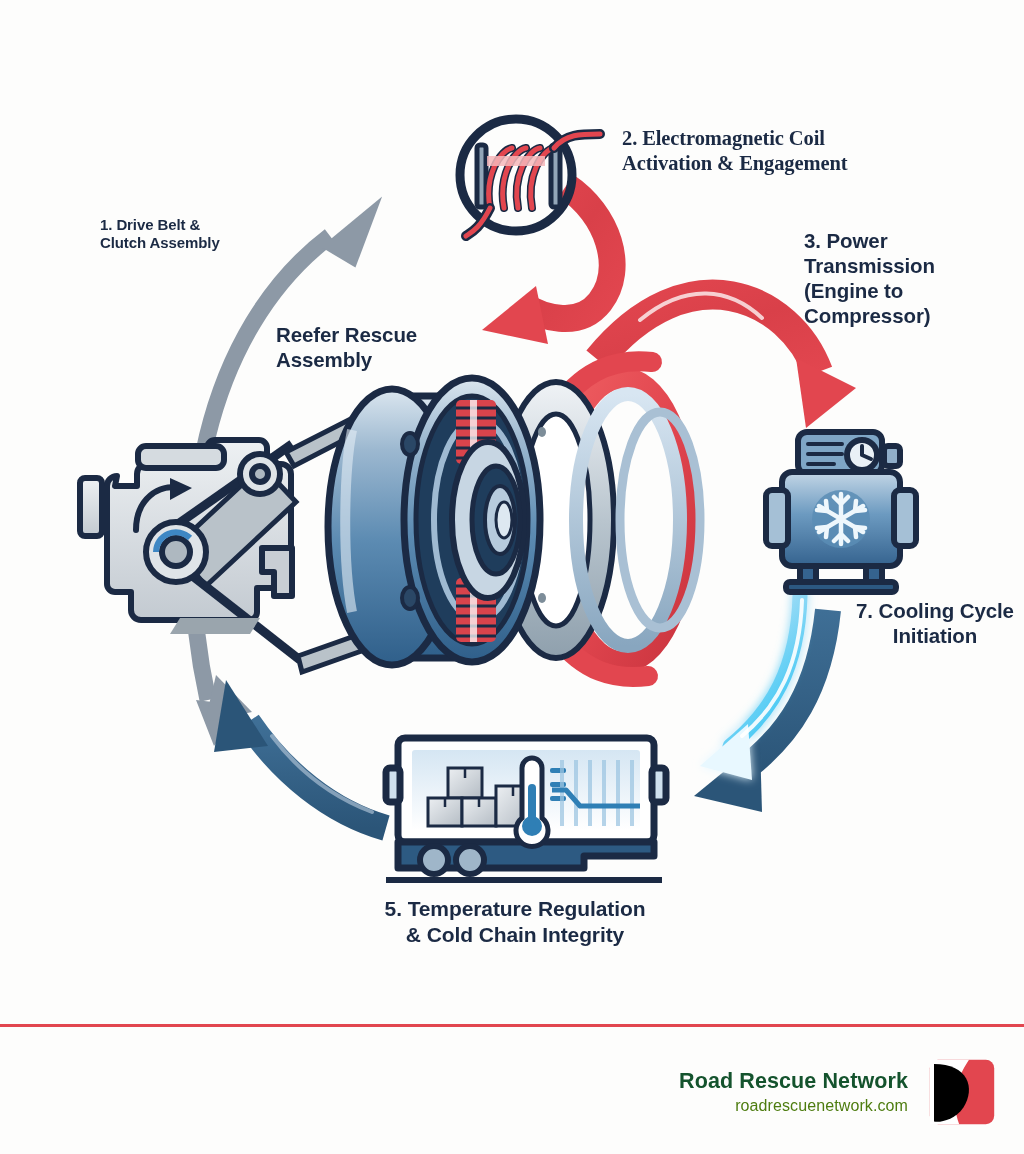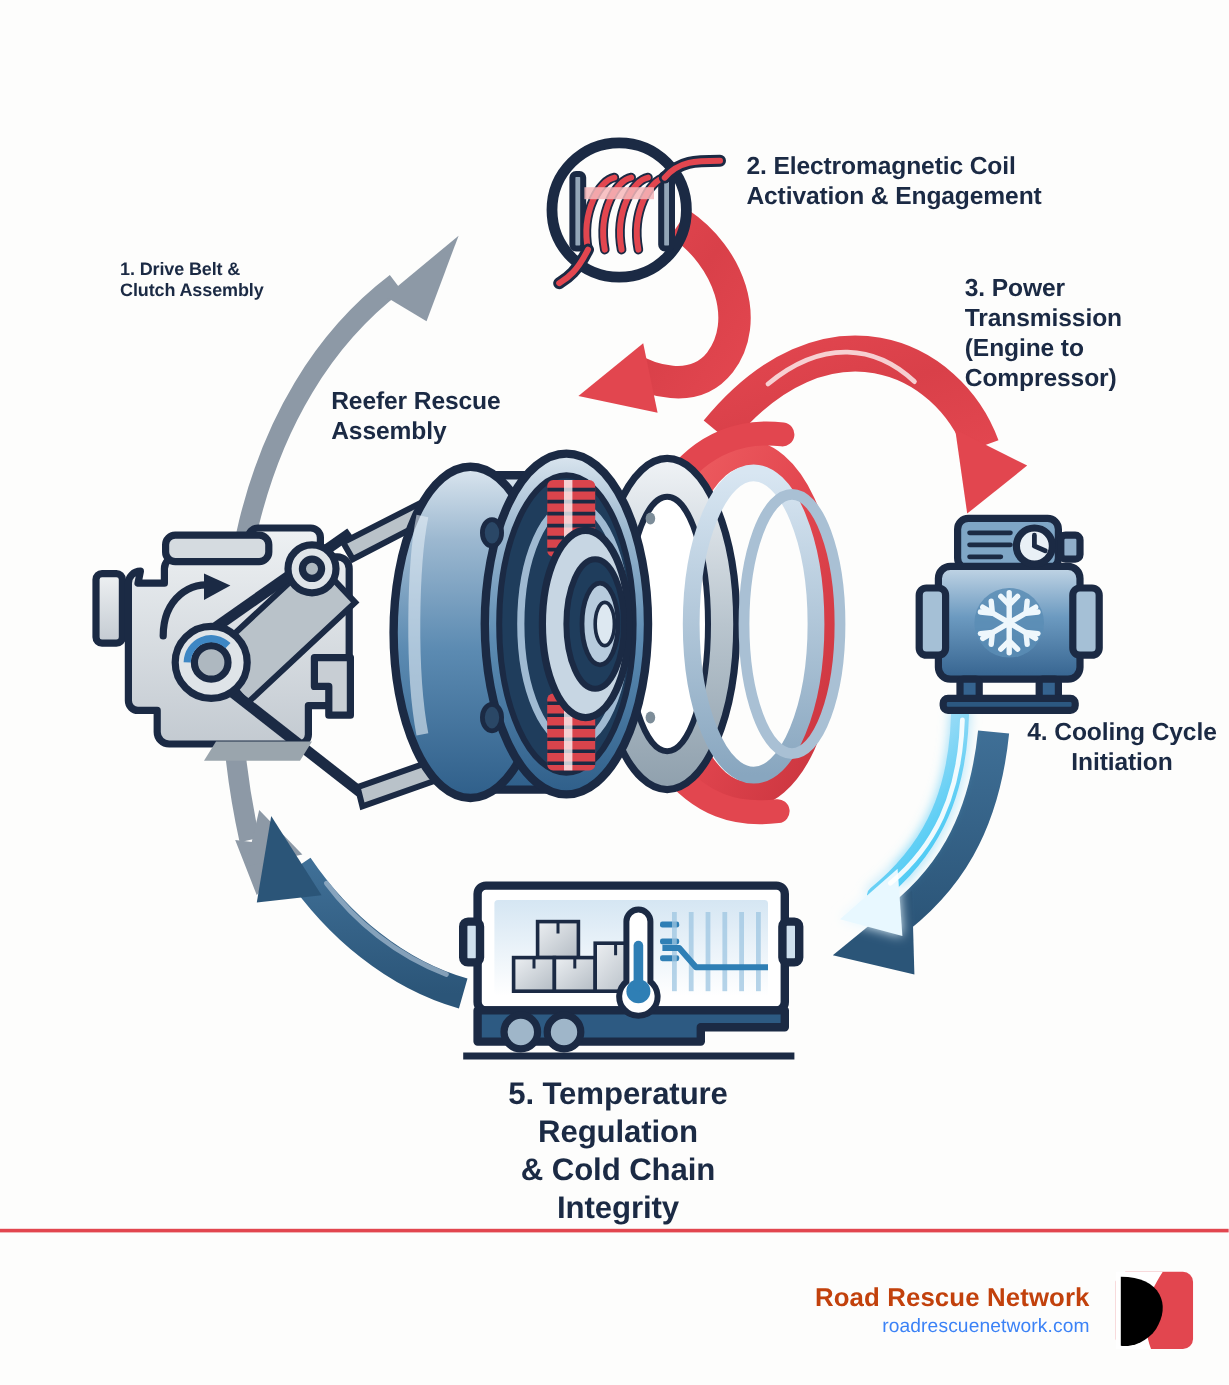--- a/index.html
+++ b/index.html
@@ -14,33 +14,33 @@
   .lbl{
     position:absolute;
     color:#1b2a44;
     font-weight:bold;
     font-family:"Liberation Sans",sans-serif;
     line-height:1.22;
     letter-spacing:-0.1px;
     white-space:pre-line;
   }
   .lbl-1{left:100px;top:216px;font-size:15px;}
-  .lbl-2{left:622px;top:126px;font-size:20.5px;}
+  .lbl-2{left:622px;top:126px;font-size:20.5px;font-family:Liberation Serif, serif;}
   .lbl-3{left:778px;top:228px;font-size:20.5px;margin-left:26px;}
   .lbl-4{left:852px;top:598px;font-size:20.5px;text-align:center;width:166px;}
-  .lbl-5{left:380px;top:896px;font-size:26px;text-align:center;width:270px;}
+  .lbl-5{left:380px;top:896px;font-size:21px;text-align:center;width:270px;}
   .lbl-c{left:276px;top:322px;font-size:20.5px;}
 
   
   #footer{position:absolute;left:0;top:1024px;width:1024px;height:130px;}
   #divider{position:absolute;left:0;top:0;width:1024px;height:3px;background:#e2464f;}
   #brand{position:absolute;right:26px;top:33px;display:flex;align-items:center;gap:18px;}
   #brandtext{text-align:right;}
-  #brandname{font-size:21.5px;font-weight:bold;color:#c2410c;letter-spacing:0.1px;}
-  #brandurl{font-size:16px;color:#3b82f6;margin-top:3px;letter-spacing:0.1px;}
+  #brandname{font-size:21.5px;font-weight:bold;color:#14532d;letter-spacing:0.1px;}
+  #brandurl{font-size:16px;color:#4d7c0f;margin-top:3px;letter-spacing:0.1px;}
   #logo{width:72px;height:70px;}
 </style>
 </head>
 <body>
 
 <div id="stage">
 
   <svg class="layer" viewBox="0 0 1024 1154">
     <defs>
       <linearGradient id="gNavy" x1="0" y1="0" x2="0" y2="1">
@@ -340,21 +340,21 @@
     </g>
     <path d="M552 790 L566 790 L580 806 L640 806" fill="none" stroke="#2f7fb5" stroke-width="5" stroke-linejoin="round"></path>
   </svg>
 
   <div class="lbl lbl-1">1. Drive Belt &amp;
 Clutch Assembly</div>
   <div class="lbl lbl-2">2. Electromagnetic Coil
 Activation &amp; Engagement</div>
   <div class="lbl lbl-3">3. Power Transmission
 (Engine to Compressor)</div>
-  <div class="lbl lbl-4">4. Cooling Cycle
+  <div class="lbl lbl-4">7. Cooling Cycle
 Initiation</div>
   <div class="lbl lbl-5">5. Temperature Regulation
 &amp; Cold Chain Integrity</div>
   <div class="lbl lbl-c">Reefer Rescue
 Assembly</div>
 
   <div id="footer">
     <div id="divider"></div>
     <div id="brand">
       <div id="brandtext">

